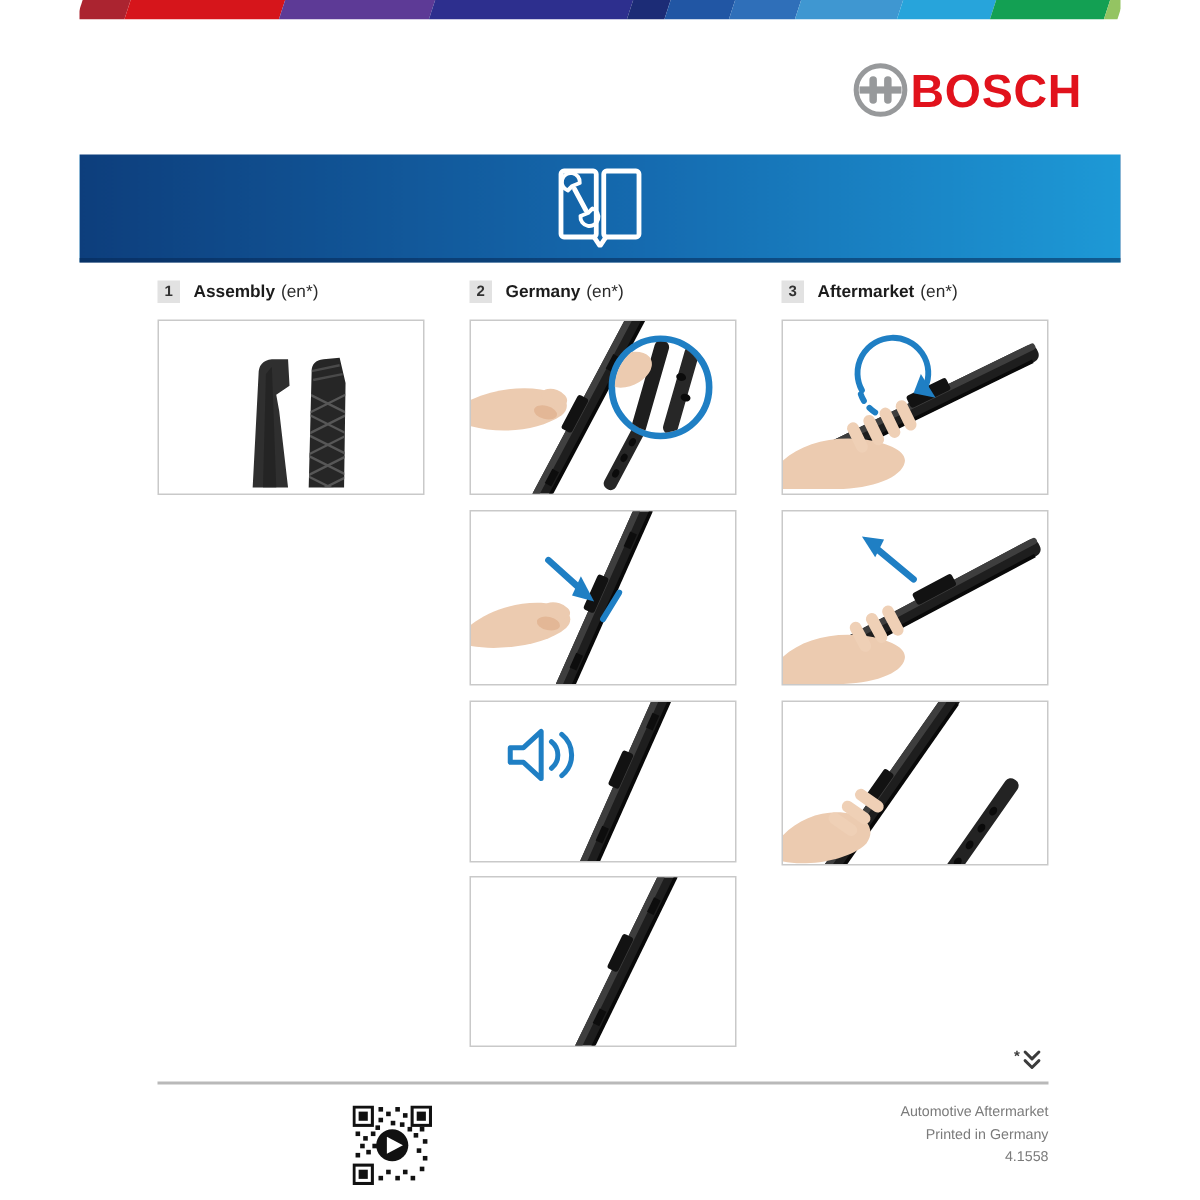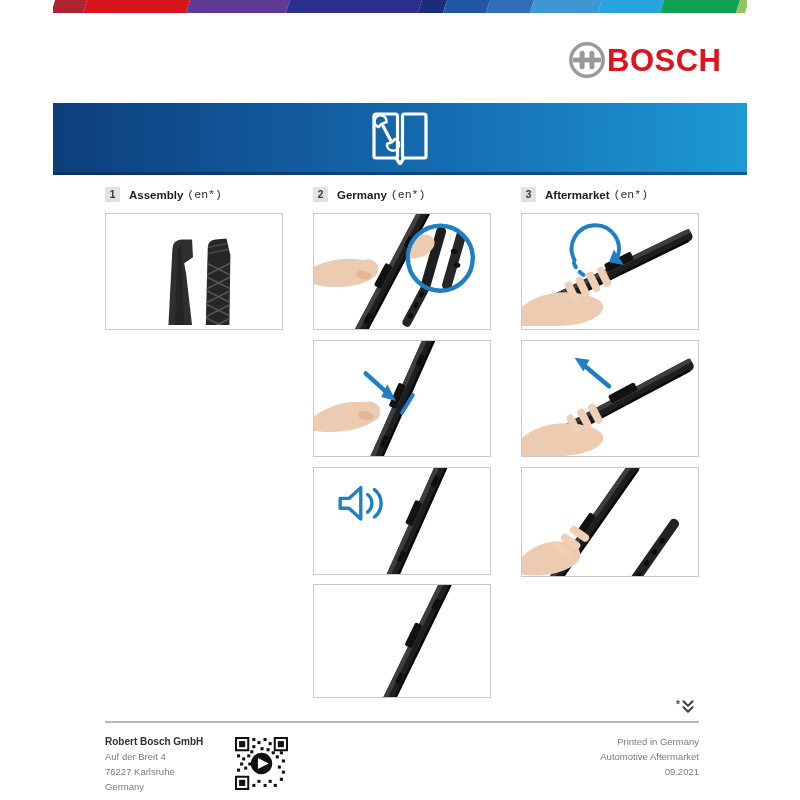--- a/index.html
+++ b/index.html
@@ -18,21 +18,21 @@
   .titlebar{position:absolute;left:53px;top:103px;width:694px;height:69px;
             background:linear-gradient(90deg,#0d3e7c 0%,#156bb0 55%,#1d99d6 100%);
             border-bottom:3px solid rgba(5,40,85,.55);
             display:flex;align-items:center;justify-content:center;}
 
   
   .sec-head{position:absolute;top:187px;display:flex;align-items:center;font-size:11.5px;color:#1c1c1c;}
   .sec-num{display:inline-flex;width:15px;height:15px;background:#e2e2e2;color:#333;
            align-items:center;justify-content:center;font-weight:bold;font-size:10px;margin-right:9px;}
   .sec-title{font-weight:bold;margin-right:4px;}
-  .sec-lang{font-weight:normal;color:#2b2b2b;font-family:Liberation Mono, monospace;}
+  .sec-lang{font-weight:normal;color:#2b2b2b;}
 
   
   .panel{position:absolute;border:1px solid #c9c9c9;background:#fff;box-sizing:border-box;}
   .panel svg{display:block;width:100%;height:100%;}
 
   
   .footnote{position:absolute;left:676px;top:699px;display:flex;align-items:flex-start;gap:1px;
             color:#3c3c3c;font-size:10px;font-weight:bold;}
   .footer-rule{position:absolute;left:105px;top:721px;width:594px;height:2px;background:#b9b9b9;}
 
@@ -279,26 +279,20 @@
 
   <div class="footnote">
     <span>*</span>
     <svg width="14" height="15" viewBox="0 0 12 13" fill="none" stroke="#3c3c3c" stroke-width="1.7" stroke-linecap="round" stroke-linejoin="round">
       <path d="M2,2 L6,6 L10,2"></path>
         <path d="M2,7 L6,11 L10,7"></path>
     </svg>
   </div>
   <div class="footer-rule"></div>
 
-  <div class="f-block f-company">
-    <div class="f-bold">Robert Bosch GmbH</div>
-    <div>Auf der Breit 4</div>
-    <div>76227 Karlsruhe</div>
-    <div>Germany</div>
-  </div>
 
   <svg class="f-qr" viewBox="0 0 52 52">
     <rect x="0" y="0" width="52" height="52" fill="#ffffff"></rect>
     <g fill="#111111">
       <rect x="0" y="0" width="14" height="14"></rect>
         <rect x="38" y="0" width="14" height="14"></rect>
         <rect x="0" y="38" width="14" height="14"></rect>
     </g>
     <g fill="#ffffff">
       <rect x="2" y="2" width="10" height="10"></rect>
@@ -336,18 +330,18 @@
       <rect x="44" y="14" width="3" height="3"></rect>
         <rect x="15" y="13" width="3" height="3"></rect>
         <rect x="36" y="14" width="3" height="3"></rect>
     </g>
     <circle cx="26" cy="26" r="10.5" fill="#111111"></circle>
     <polygon points="22.5,20.5 22.5,31.5 33,26" fill="#ffffff"></polygon>
   </svg>
 
 
   <div class="f-block f-meta">
+    <div>Automotive Aftermarket</div>
     <div>Printed in Germany</div>
-    <div>Automotive Aftermarket</div>
-    <div>09.2021</div>
+    <div>4.1558</div>
   </div>
 
 </div>
 
 </body></html>

